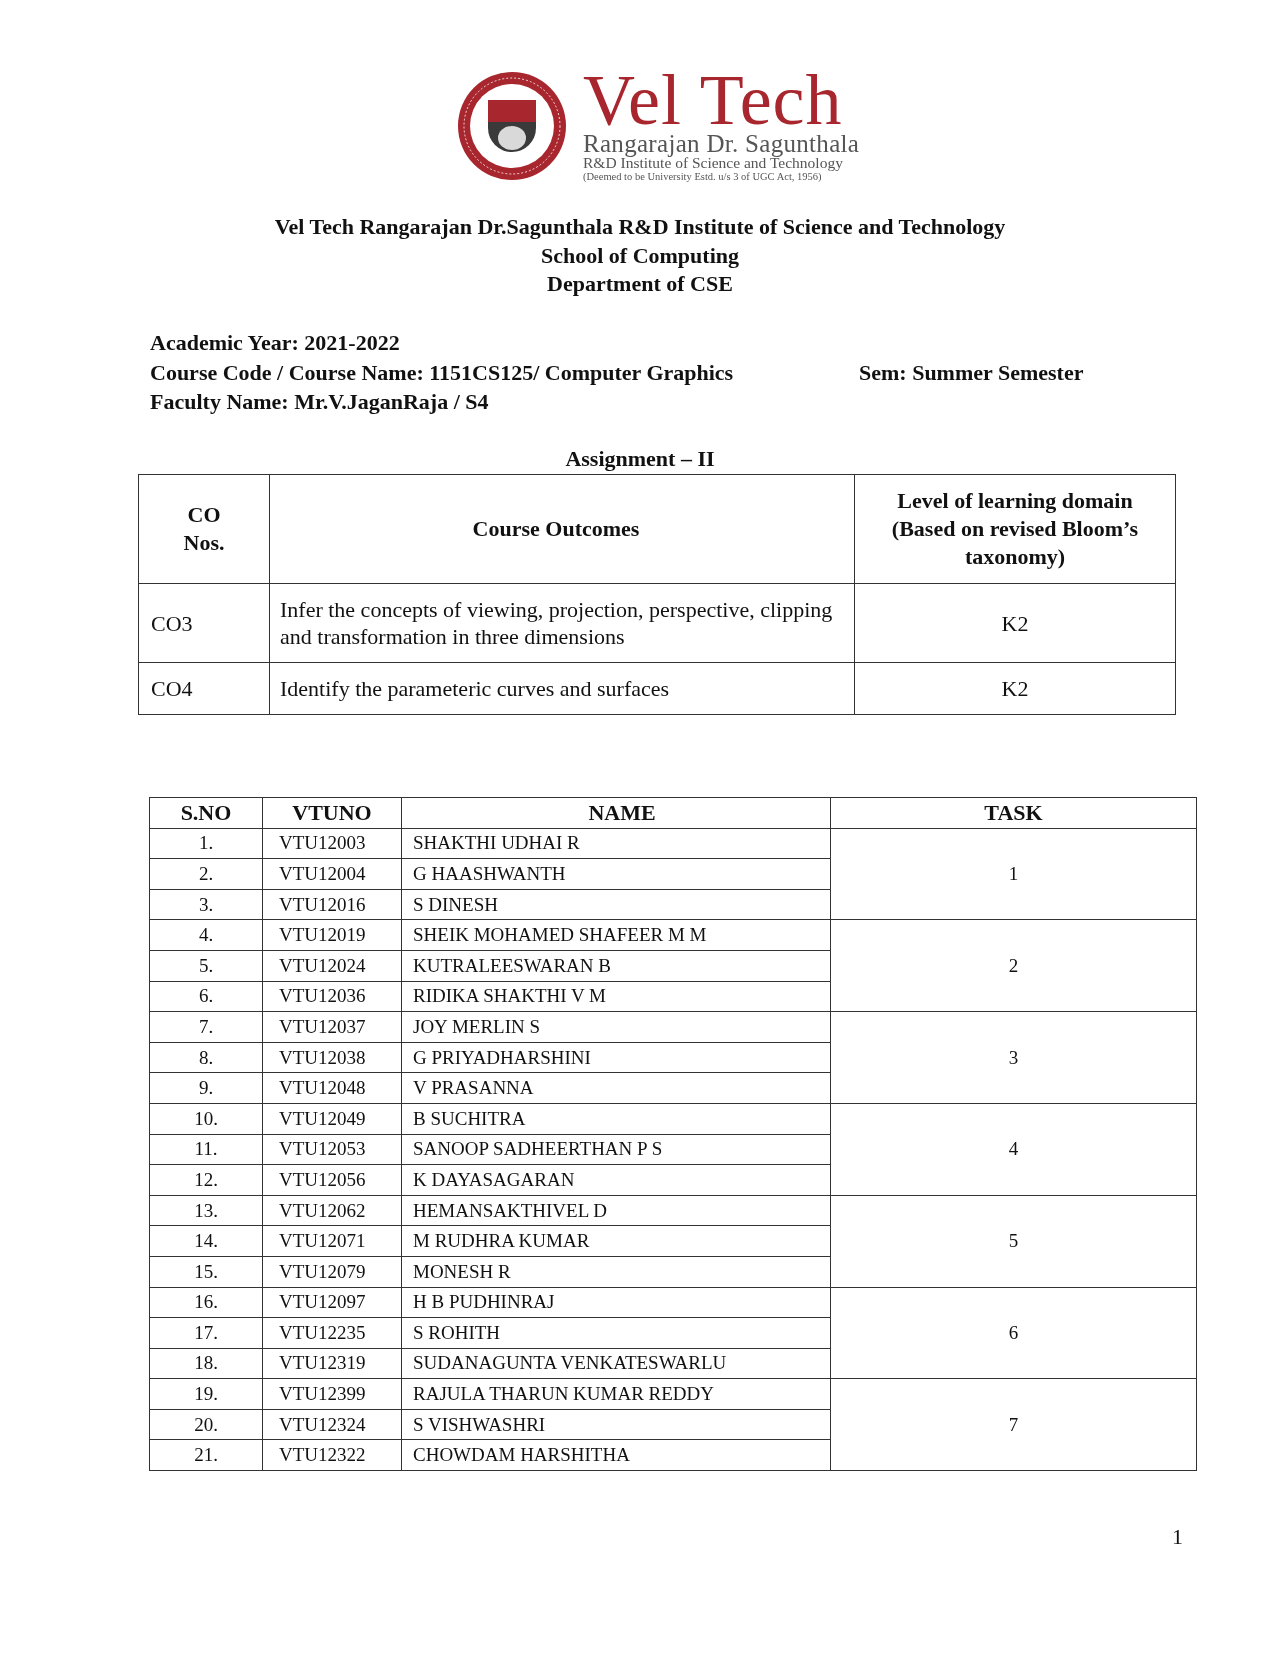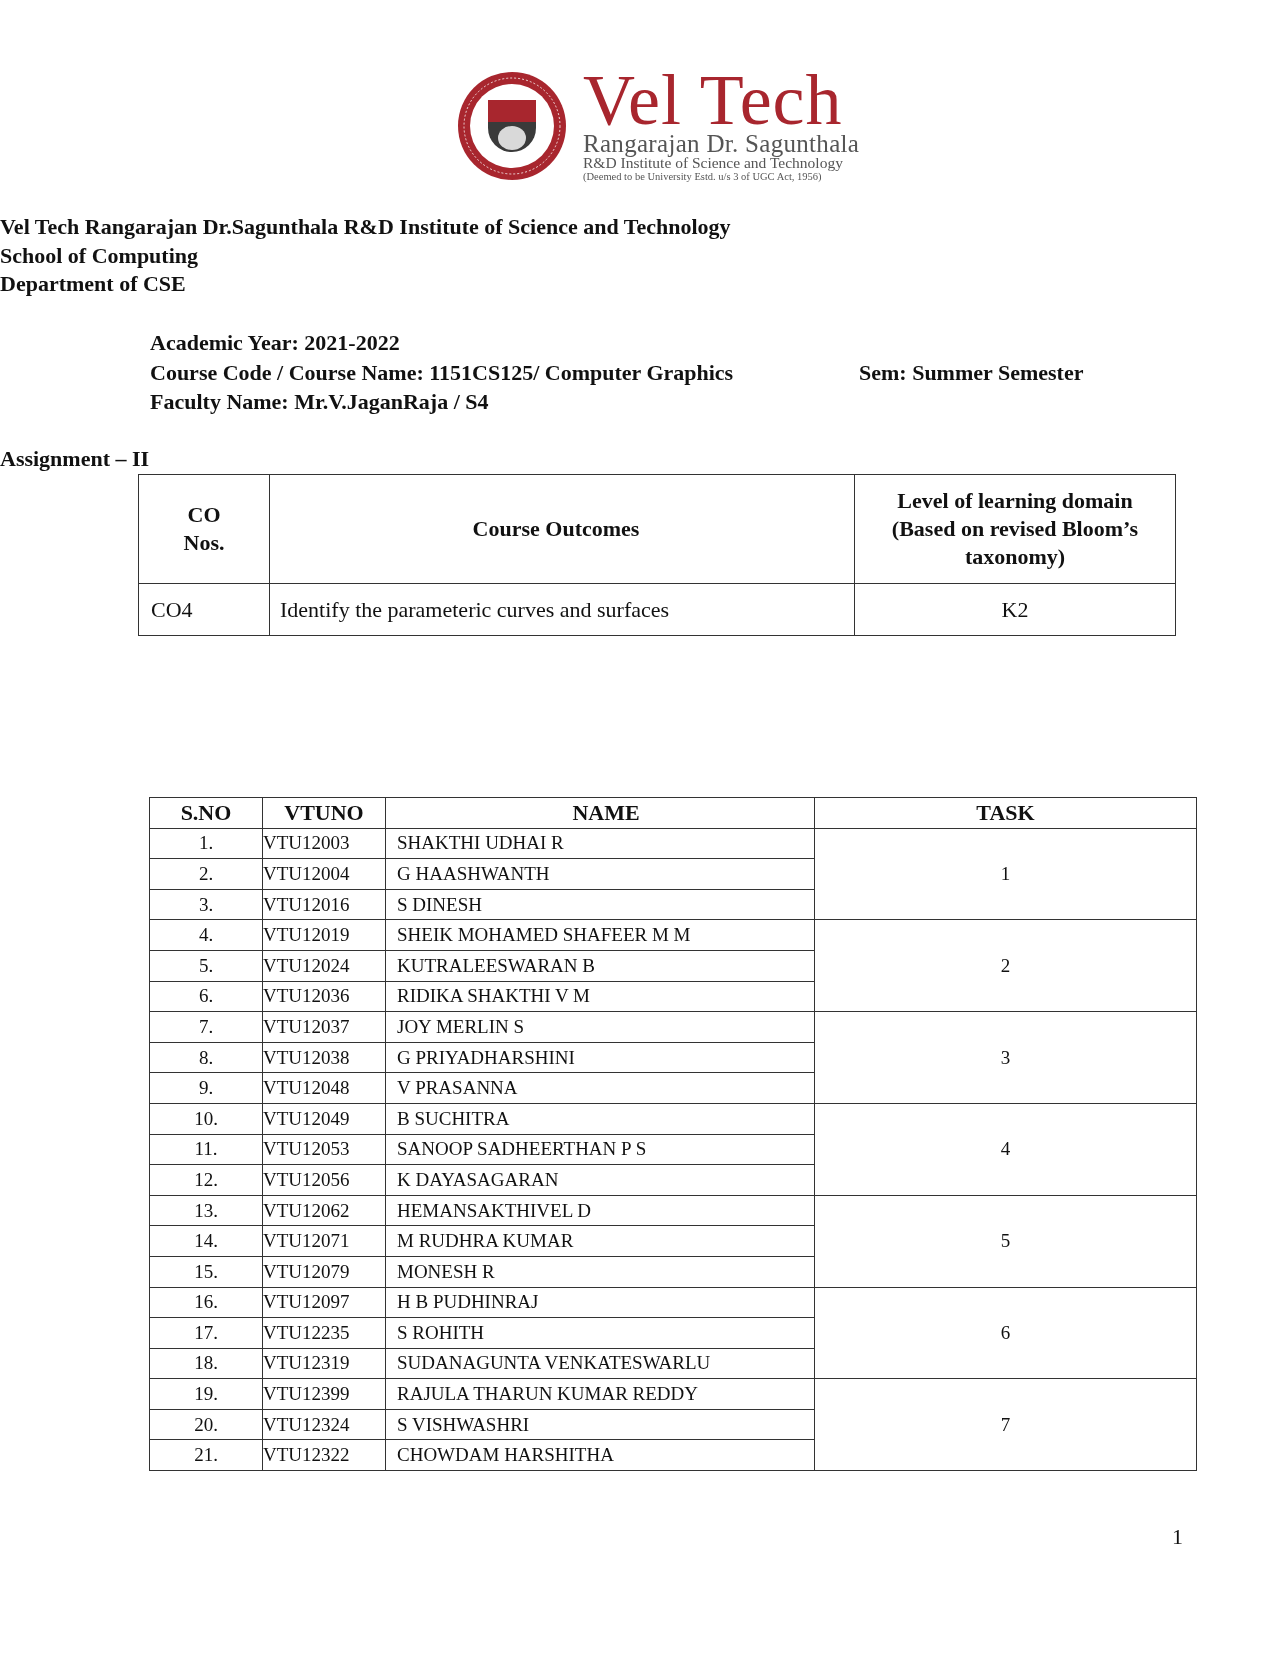--- a/index.html
+++ b/index.html
@@ -17,40 +17,40 @@
                        border-radius: 0 0 24px 24px; }
     .seal-faces { position: absolute; left: 40px; top: 54px; width: 28px; height: 24px; border-radius: 50%; background: #d9d9d9; }
     .seal-text { position: absolute; left: 0; top: 0; width: 108px; height: 108px; }
     .brand { position: absolute; left: 125px; top: -6px; font-family: Liberation Serif, serif; color: #a8262e;
              font-size: 72px; line-height: 72px; letter-spacing: 1px; white-space: nowrap; }
     .brand-sub1 { position: absolute; left: 125px; top: 60px; font-size: 25px; color: #555; white-space: nowrap; letter-spacing: 0.3px; }
     .brand-sub2 { position: absolute; left: 125px; top: 84px; font-size: 15.5px; color: #555; white-space: nowrap; }
     .brand-sub3 { position: absolute; left: 125px; top: 101px; font-size: 10.5px; color: #555; white-space: nowrap; }
 
     
-    .center-line { position: absolute; left: 0; width: 1280px; text-align: left; font-weight: bold; font-size: 22px; }
+    .center-line { position: absolute; left: 0; width: 1280px; text-align: center; font-weight: bold; font-size: 22px; }
     .meta-line { position: absolute; left: 150px; font-weight: bold; font-size: 22px; white-space: nowrap; }
     .sem { position: absolute; left: 859px; top: 360px; font-weight: bold; font-size: 22px; white-space: nowrap; }
 
     
     .co-table { position: absolute; left: 138px; top: 474px; border-collapse: collapse; width: 1038px; }
     .co-table td, .co-table th { border: 1.6px solid #333; padding: 12px; }
     .co-table th { font-weight: bold; font-size: 22px; line-height: 28px; text-align: center; }
     .co-table td { font-size: 22px; line-height: 27px; }
     .co-table .c-no { width: 106px; }
     .co-table .c-out { width: 562px; text-align: left; padding-left: 10px; }
     .co-table .c-lvl { text-align: center; }
 
     
     .st-table { position: absolute; left: 149px; top: 797px; border-collapse: collapse; width: 1048px; }
     .st-table th, .st-table td { border: 1.6px solid #333; padding: 0; height: 29.6px; }
     .st-table th { font-weight: bold; font-size: 22px; text-align: center; }
     .st-table td { font-size: 19px; }
     .st-table .s-no { width: 112px; text-align: center; }
-    .st-table .s-vtu { width: 122px; text-align: left; padding-left: 0; }
+    .st-table .s-vtu { width: 122px; text-align: left; padding-left: 16px; }
     .st-table .s-name { width: 416px; text-align: left; padding-left: 11px; }
     .st-table .s-task { text-align: center; }
 
     .page-no { position: absolute; left: 1172px; top: 1524px; font-size: 22px; }
   </style>
 </head>
 <body>
 
 <div class="logo">
   <div class="seal">
@@ -86,20 +86,25 @@
       <div>CO</div>
       <div>Nos.</div>
     </th>
     <th class="c-out" style="text-align:center;padding-left:0">Course Outcomes</th>
     <th class="c-lvl">
       <div>Level of learning domain</div>
       <div>(Based on revised Bloom’s</div>
       <div>taxonomy)</div>
     </th>
   </tr>
+  <tr style="height:59px">
+    <td class="c-no">CO3</td>
+    <td class="c-out">Infer the concepts of viewing, projection, perspective, clipping and transformation in three dimensions</td>
+    <td class="c-lvl">K2</td>
+  </tr>
   <tr style="height:30px">
     <td class="c-no">CO4</td>
     <td class="c-out">Identify the parameteric curves and surfaces</td>
     <td class="c-lvl">K2</td>
   </tr>
 </tbody>
   </table>
 
 <table class="st-table">
   <tbody>

